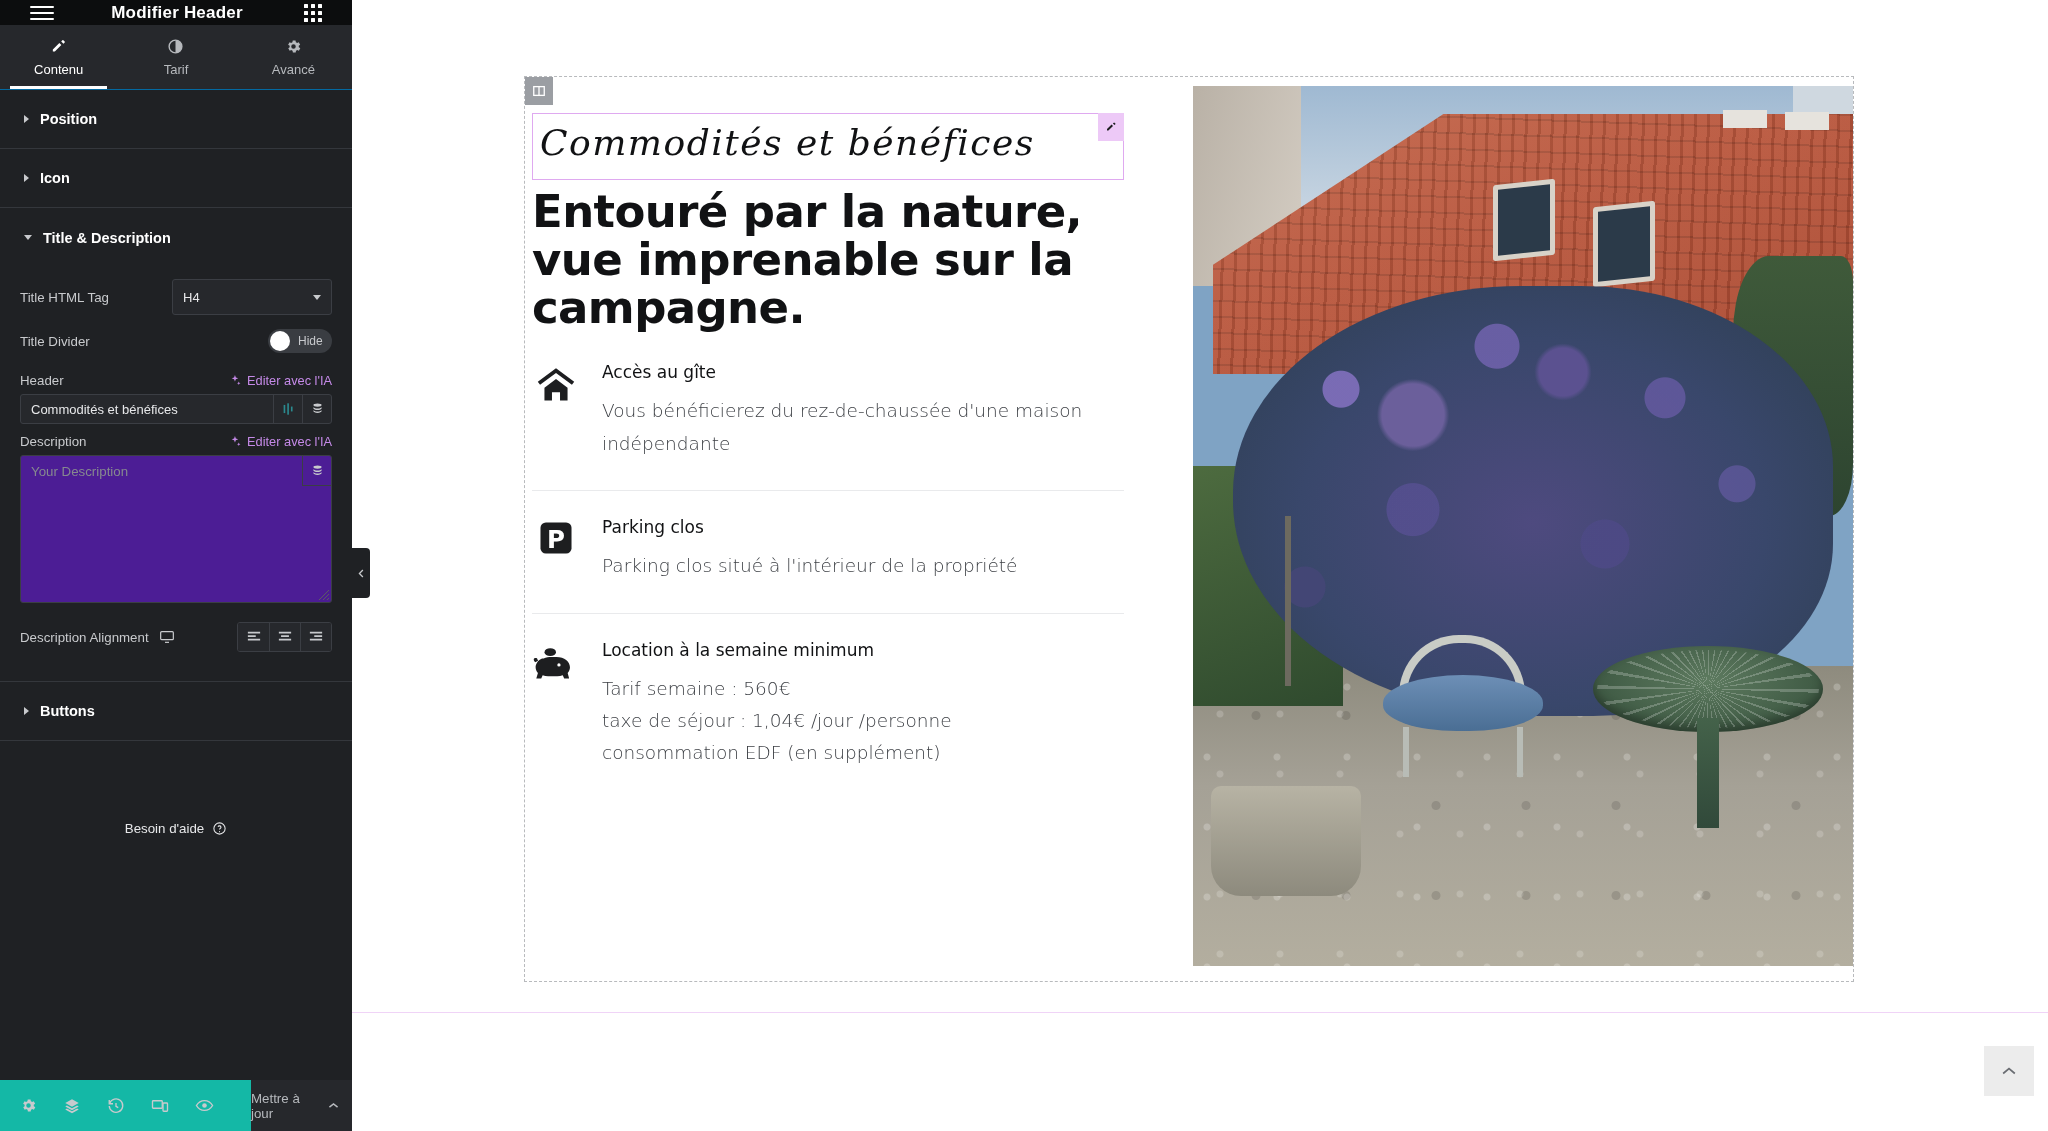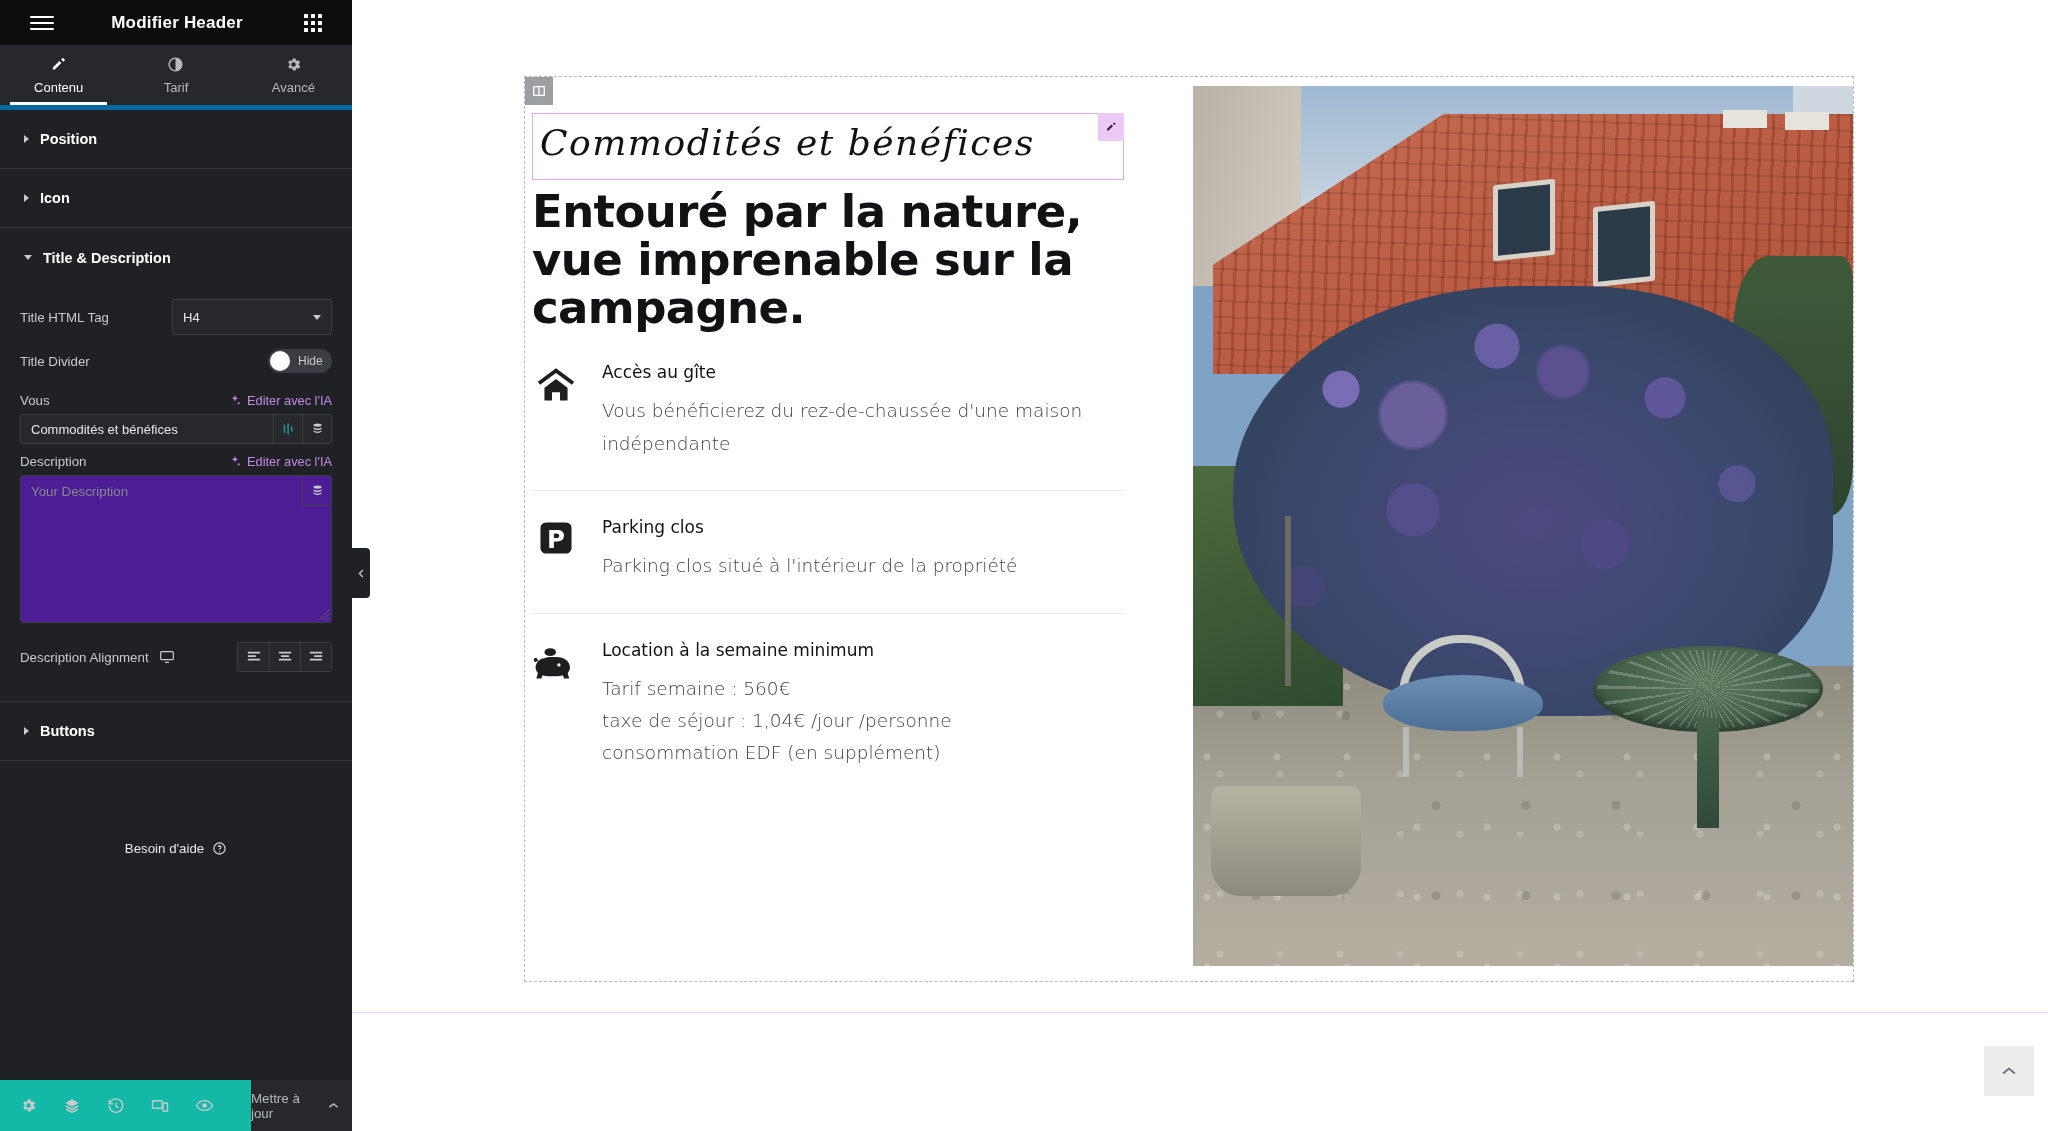--- a/index.html
+++ b/index.html
@@ -13,37 +13,37 @@
 
   
   .panel {
     width: 352px; height: 1131px;
     background: #1f2124;
     display: flex; flex-direction: column;
     position: relative; z-index: 20;
     flex: none;
   }
   .panel-header {
-    height: 45px; background: #0c0d0e;
+    height: 25px; background: #0c0d0e;
     display: flex; align-items: center; justify-content: space-between;
     padding: 0 30px; flex: none;
   }
   .panel-title {
     color: #ffffff; font-size: 17px; font-weight: bold;
     letter-spacing: .2px; flex: 1; text-align: center;
   }
   .hamburger { width: 24px; display: flex; flex-direction: column; gap: 4px; cursor: pointer; }
   .hamburger i { display: block; height: 2px; background: #ffffff; border-radius: 1px; }
   .grid-icon { width: 22px; display: grid; grid-template-columns: repeat(3, 4px);
     grid-template-rows: repeat(3, 4px); gap: 3px; justify-content: end; cursor: pointer; }
   .grid-icon i { width: 4px; height: 4px; background: #ffffff; border-radius: .5px; display:block; }
 
   .tabs {
     height: 65px; background: #26282c; display: flex; flex: none;
-    border-bottom: 5px solid #0369a1;
+    border-bottom: 1px solid #0369a1;
   }
   .tab {
     flex: 1; display: flex; flex-direction: column; align-items: center;
     justify-content: center; gap: 7px; cursor: pointer; position: relative;
     color: #b6b9bd; font-size: 13px;
   }
   .tab.active { color: #ffffff; }
   .tab.active::after {
     content: ""; position: absolute; bottom: 0; left: 10px; right: 10px;
     height: 3px; background: #ffffff;
@@ -328,21 +328,21 @@
 
         <div class="ctrl-row">
           <span class="ctrl-label">Title Divider</span>
           <div class="switch">
             <span class="knob"></span>
             <span class="txt">Hide</span>
           </div>
         </div>
 
         <div class="field-head">
-          <span class="ctrl-label-sm">Vous</span>
+          <span class="ctrl-label-sm">Header</span>
           <span class="ai-link">
             <svg width="13" height="13" viewBox="0 0 24 24" fill="#c58ae8">
                 <path d="M11 2l1.6 4.4L17 8l-4.4 1.6L11 14l-1.6-4.4L5 8l4.4-1.6L11 2zM18 14l.9 2.3 2.3.9-2.3.9-.9 2.3-.9-2.3-2.3-.9 2.3-.9.9-2.3z"></path>
               </svg>
             <span>Editer avec l'IA</span>
           </span>
         </div>
 
         <div class="text-input">
           <span class="val">Commodités et bénéfices</span>

